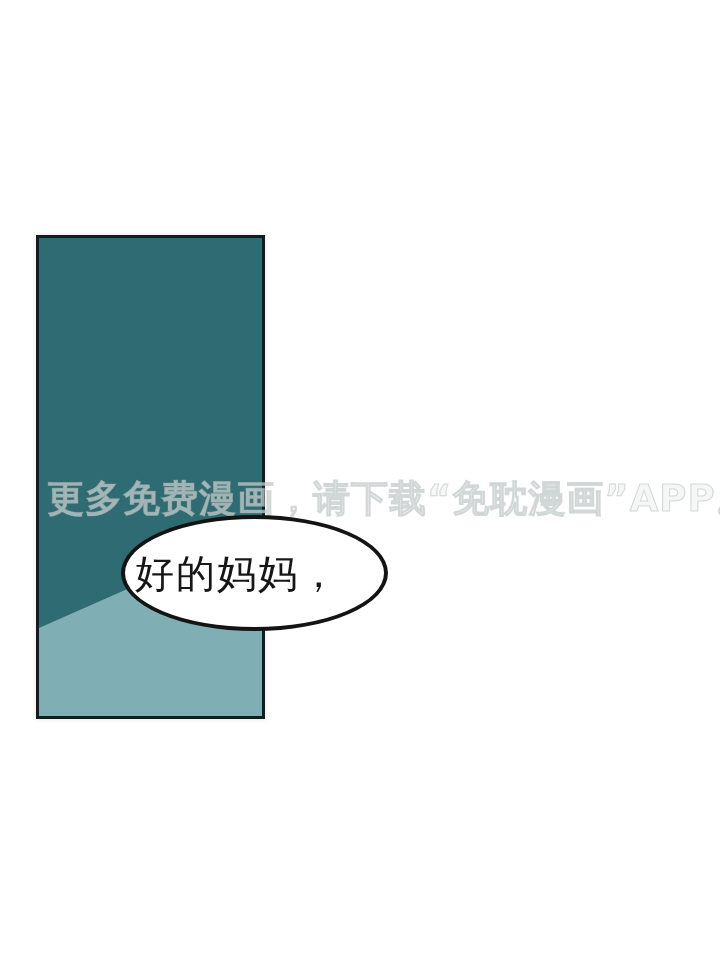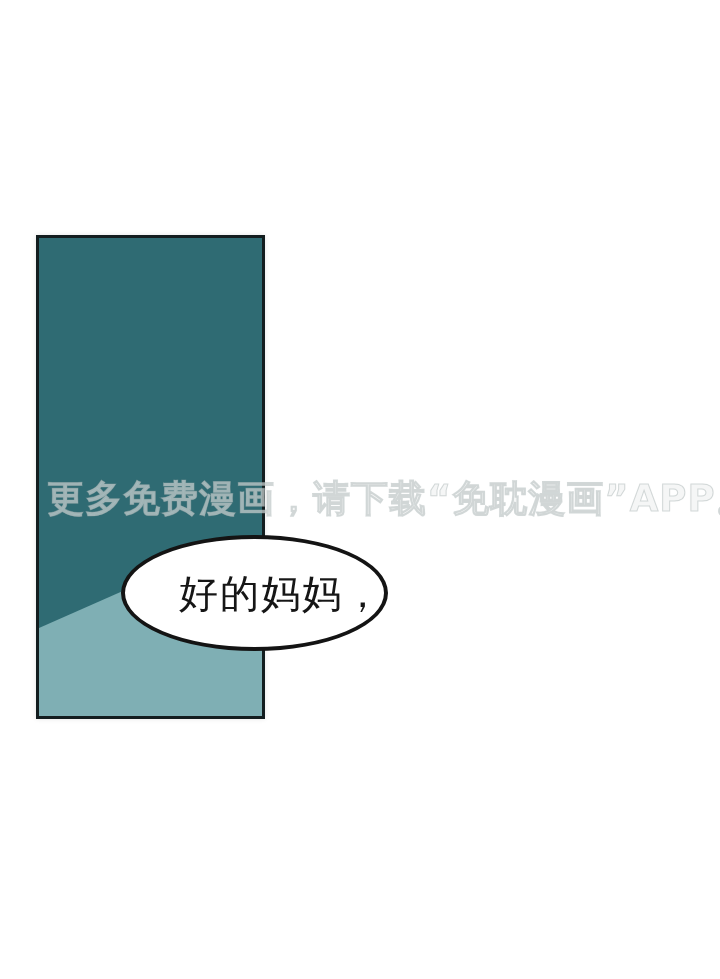--- a/index.html
+++ b/index.html
@@ -53,30 +53,30 @@
     -webkit-text-stroke: 1px rgba(150,162,162,0.38);
     text-shadow: 0 0 1px rgba(170,180,180,0.25);
     user-select: none;
     pointer-events: none;
   }
 
   
   .bubble {
     position: absolute;
     left: 121px;
-    top: 535px;
+    top: 515px;
     width: 267px;
     height: 116px;
     box-sizing: border-box;
     background: var(--bubble-fill, #ffffff);
     border: 4px solid var(--bubble-border, #141414);
     border-radius: 50%;
     display: flex;
     align-items: center;
-    justify-content: flex-end;
+    justify-content: flex-start;
     z-index: 3;
   }
   .bubble-text {
     font-size: 39px;
     line-height: 1;
     color: #161616;
     letter-spacing: 2px;
     padding-left: 10px; 
     white-space: nowrap;
   }

